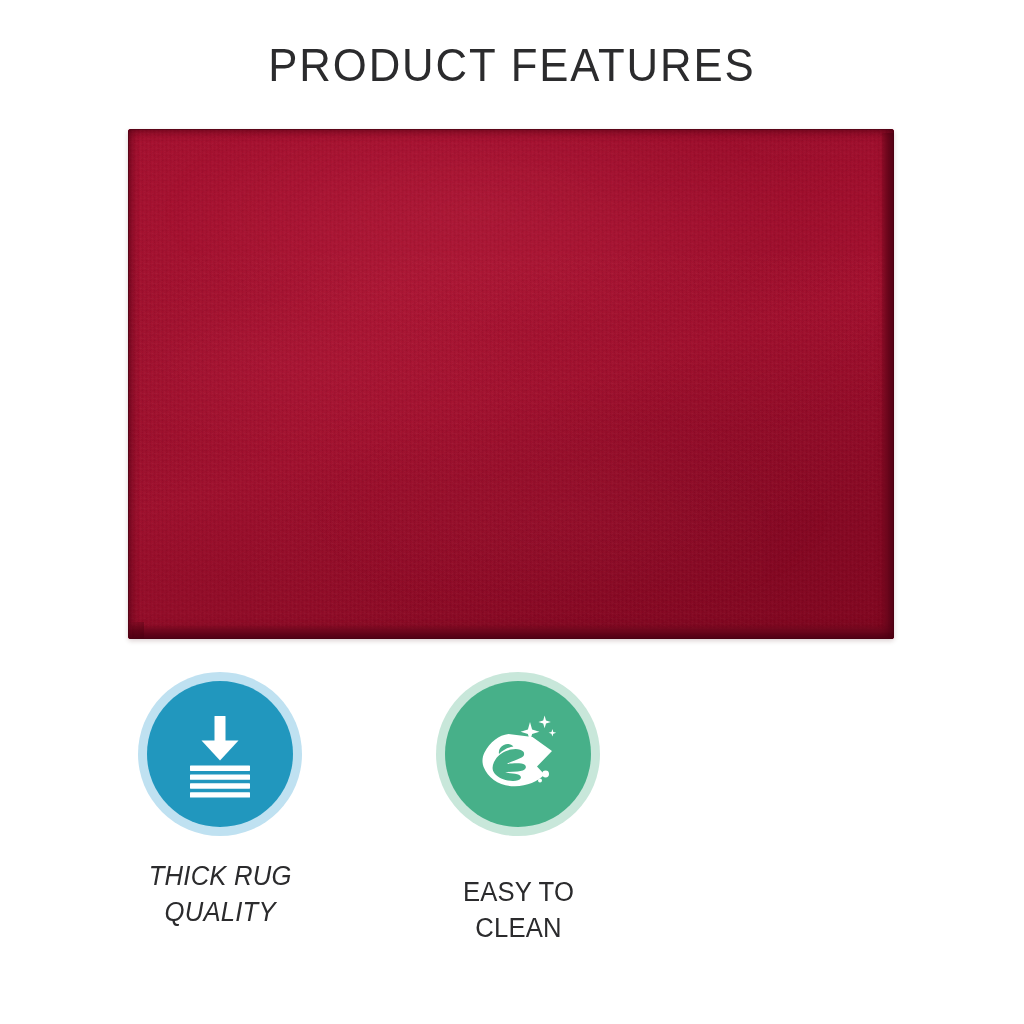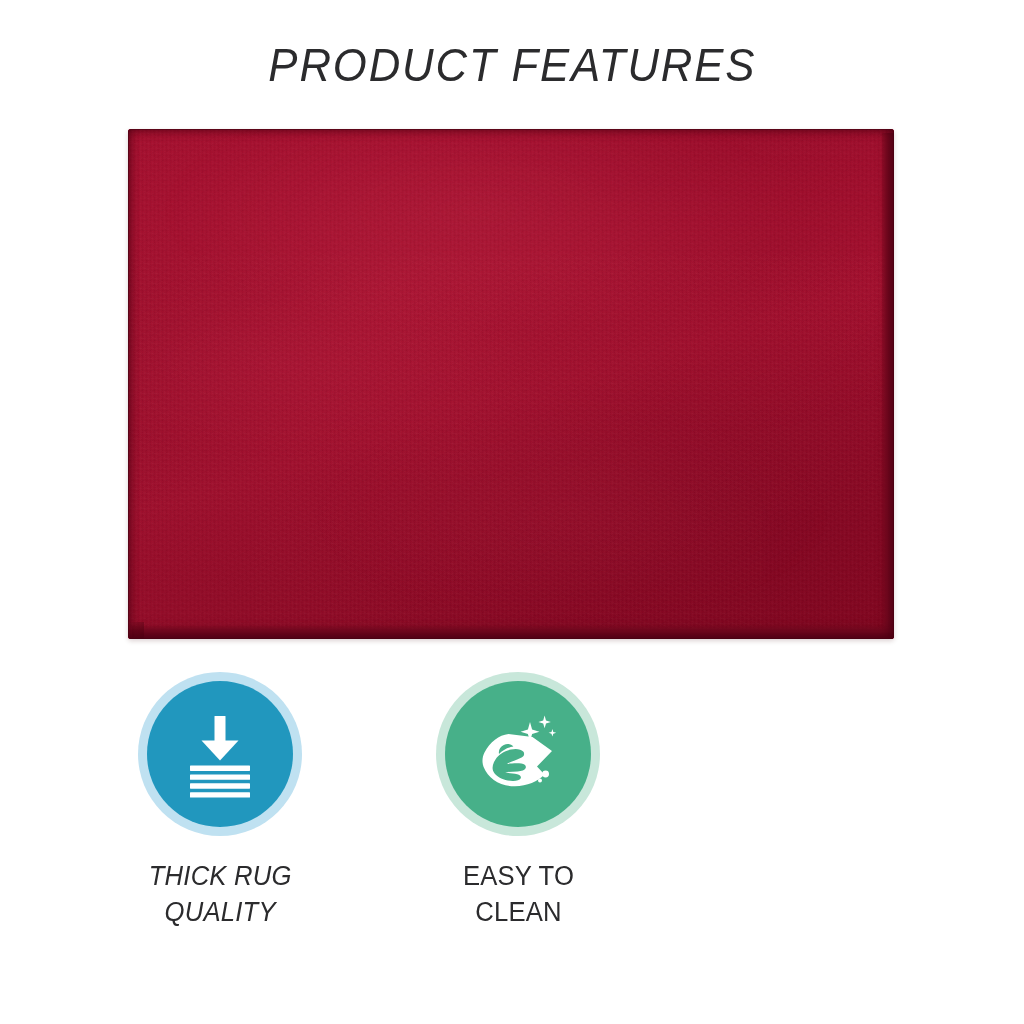--- a/index.html
+++ b/index.html
@@ -23,21 +23,20 @@
     background: #ffffff;
   }
 
   
   .title-wrap {
     position: absolute;
     top: 41px;
     left: 0;
     width: 1024px;
     text-align: center;
-    font-style: italic;
   }
   .title {
     display: inline-block;
     font-family: "Liberation Sans", "DejaVu Sans", sans-serif;
     font-size: 47px;
     font-weight: 300;
     letter-spacing: 2.0px;
     color: #2b2b2d;
     line-height: 1.0;
     transform: scaleX(0.93);
@@ -149,21 +148,21 @@
     justify-content: flex-start;
     align-items: flex-start;
   }
   .feature {
     display: flex;
     flex-direction: column;
     align-items: center;
   }
   .feature-1 { width: 305px; }
   .feature-2 { width: 300px; margin-left: 10px; font-style: italic; }
-  .feature-3 { width: 280px; margin-left: 8px; }
+  .feature-3 { width: 280px; margin-left: 8px; gap: 16px; }
 
   .badge {
     position: relative;
     width: 164px;
     height: 164px;
     border-radius: 50%;
     display: flex;
     align-items: center;
     justify-content: center;
   }

